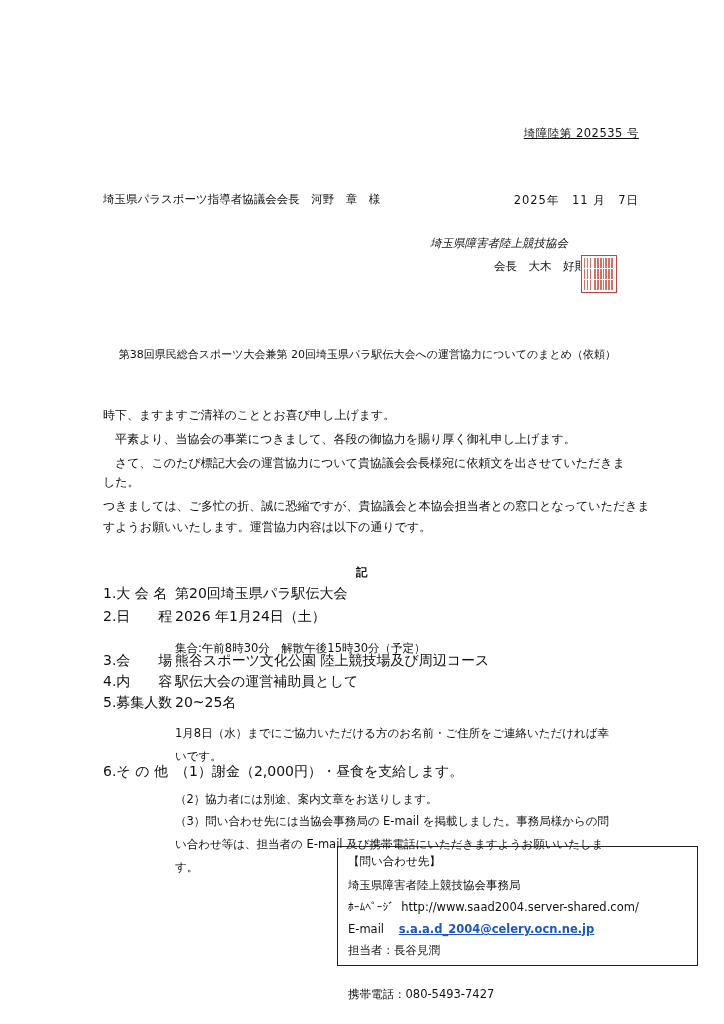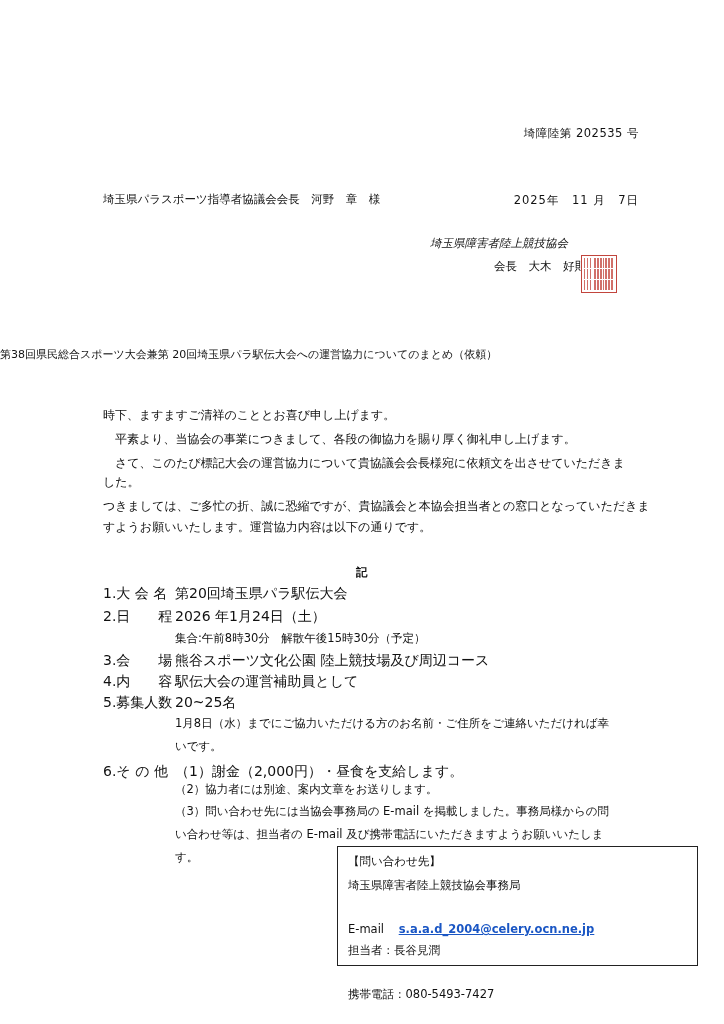--- a/index.html
+++ b/index.html
@@ -1,38 +1,38 @@
 <!DOCTYPE html>
 <html><head>
   <meta charset="utf-8">
   <style>
     html, body { margin: 0; padding: 0; background: #ffffff; }
     body {
       width: 724px; height: 1024px; position: relative; overflow: hidden;
       font-family: "DejaVu Sans", sans-serif; color: #111; font-size: 11.5px;
     }
     .abs { position: absolute; white-space: nowrap; }
-    .doc-num { right: 85px; top: 126px; letter-spacing: 0.5px; }
+    .doc-num { right: 85px; top: 126px; letter-spacing: 0.5px; text-decoration: underline; }
     .doc-date { right: 85px; top: 149px; letter-spacing: 1px; margin-top: 44px; }
     .recipient { left: 103px; top: 192px; }
     .sender-org { left: 430px; top: 236px; font-style: italic; }
     .sender-name { left: 494px; top: 259px; }
     .seal {
       left: 581px; top: 255px; width: 36px; height: 38px;
       border: 1.5px solid #c2453d; box-sizing: border-box;
       display: grid; grid-template-columns: repeat(3, 1fr); grid-template-rows: repeat(3, 1fr);
       gap: 1px; padding: 2px; background: #fff;
     }
     .seal span { background: repeating-linear-gradient(90deg, #c9574f 0 1.5px, transparent 1.5px 3px); opacity: 0.85; }
-    .subject { left: 0; width: 616px; top: 347px; text-align: left; font-size: 11px; }
+    .subject { left: 0; width: 616px; top: 347px; text-align: right; font-size: 11px; }
     .body-line { left: 103px; font-size: 12px; }
     .ki { left: 356px; top: 565px; font-weight: bold; }
     .item { left: 103px; font-size: 14px; }
     .item .lbl { display: inline-block; width: 72px; }
-    .sub { left: 175px; font-size: 11.5px; }
+    .sub { left: 175px; font-size: 11.5px; margin-top: 10px; }
     .contact-box {
       position: absolute; left: 337px; top: 846px; width: 361px; height: 120px;
       border: 1.2px solid #222; box-sizing: border-box;
     }
     .contact-box .ln { position: absolute; left: 10px; white-space: nowrap; font-size: 11.5px; }
     .link { color: #1a56c4; text-decoration: underline; font-weight: bold; }
   </style>
 </head>
 <body>
 
@@ -90,20 +90,24 @@
     <span class="lbl">6.そ の 他</span><span>（1）謝金（2,000円）・昼食を支給します。</span>
   </div>
   <div class="abs sub" style="top:782px">（2）協力者には別途、案内文章をお送りします。</div>
   <div class="abs sub" style="top:804px">（3）問い合わせ先には当協会事務局の E-mail を掲載しました。事務局様からの問</div>
   <div class="abs sub" style="top:827px">い合わせ等は、担当者の E-mail 及び携帯電話にいただきますようお願いいたしま</div>
   <div class="abs sub" style="top:850px">す。</div>
 
   <div class="contact-box">
     <div class="ln" style="top:7px">【問い合わせ先】</div>
     <div class="ln" style="top:31px">埼玉県障害者陸上競技協会事務局</div>
+    <div class="ln" style="top:53px">
+      <span>ﾎｰﾑﾍﾟｰｼﾞ</span>&nbsp;
+      <span>http://www.saad2004.server-shared.com/</span>
+    </div>
     <div class="ln" style="top:75px">
       <span>E-mail</span>&nbsp;&nbsp;&nbsp;
       <span class="link">s.a.a.d_2004@celery.ocn.ne.jp</span>
     </div>
     <div class="ln" style="top:96px">担当者：長谷見潤</div>
     <div class="ln" style="top:140px">携帯電話：080-5493-7427</div>
   </div>
 
 </div>
 

